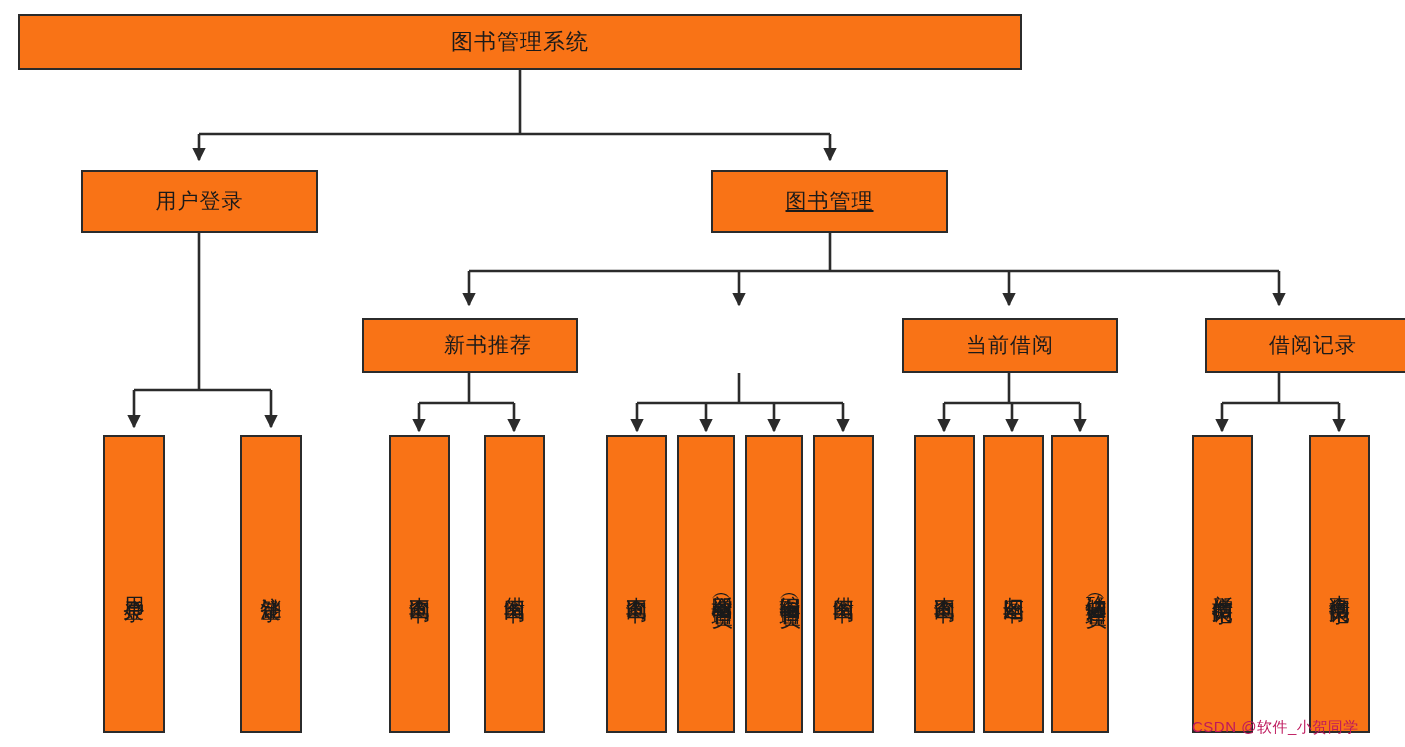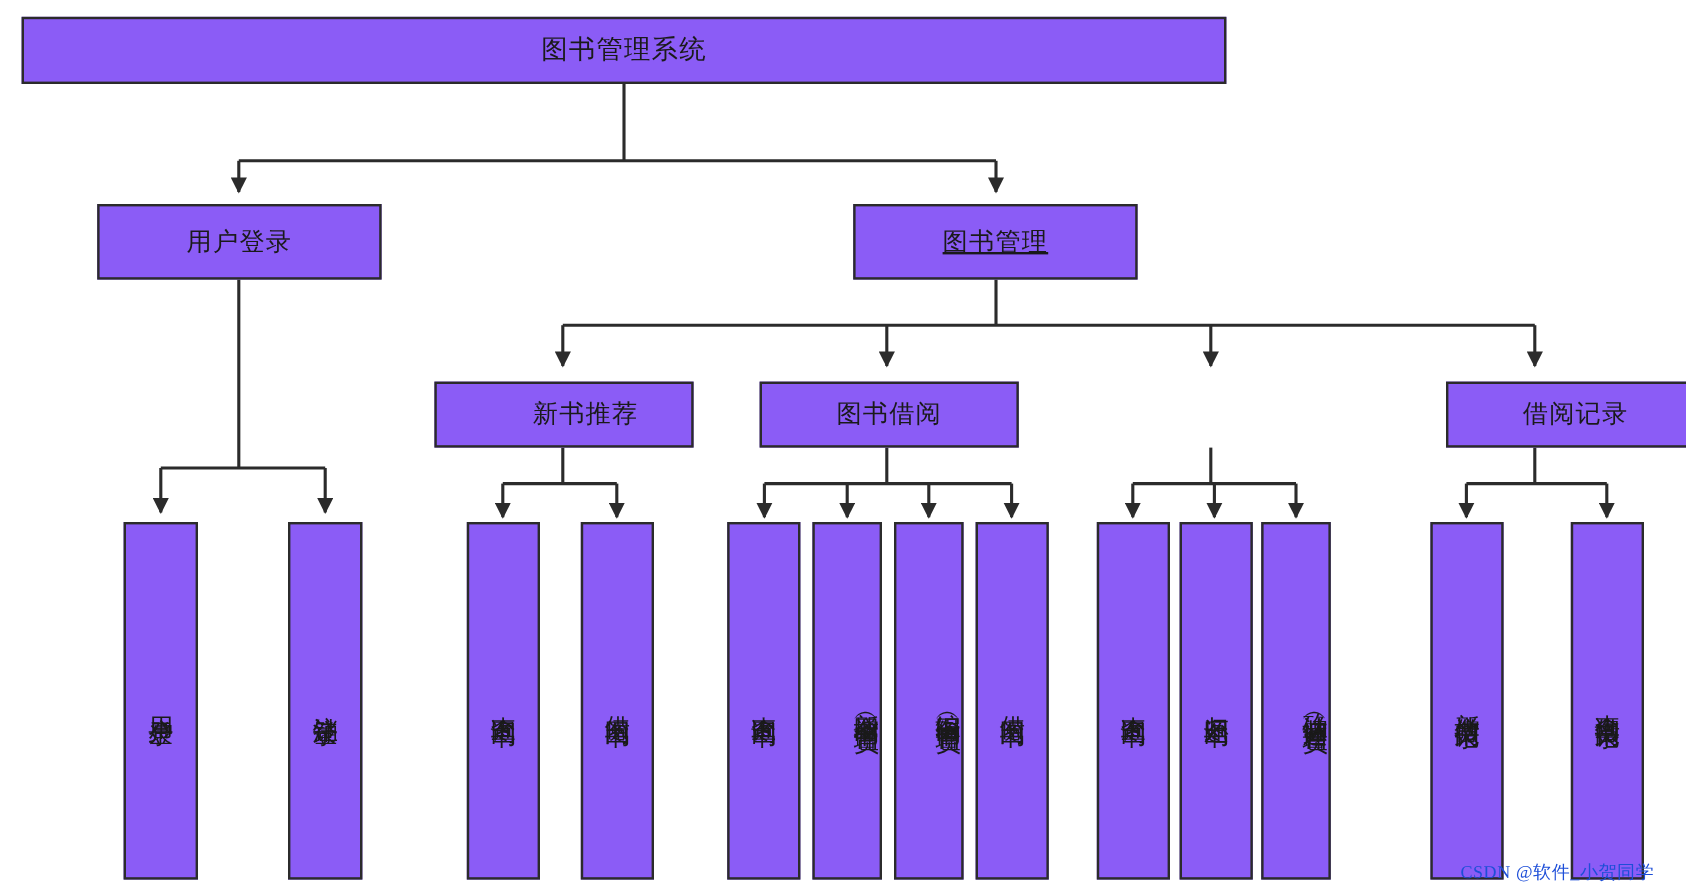--- a/index.html
+++ b/index.html
@@ -21,21 +21,21 @@
     left: 0;
     top: 0;
     width: 1405px;
     height: 747px;
     pointer-events: none;
   }
   .node {
     position: absolute;
     box-sizing: border-box;
     border: 2px solid #2b2b2b;
-    background: #8b5cf6;
+    background: #f97316;
     display: flex;
     align-items: center;
     justify-content: center;
     color: #1a1a1a;
   }
   .node-h {
     font-size: 21px;
     letter-spacing: 1px;
     line-height: 1.1;
   }
@@ -57,25 +57,24 @@
     padding-top: 0;
   }
   .vtext {
     writing-mode: vertical-rl;
     text-orientation: upright;
     white-space: nowrap;
   }
   .watermark {
     position: absolute;
     font-size: 15px;
-    color: #1d4ed8;
-    font-family: Liberation Serif, serif;
+    color: #be185d;
+    font-family: Liberation Sans, sans-serif;
     white-space: nowrap;
     letter-spacing: 0.5px;
-    margin-left: 25px;
   }
 </style>
 </head>
 <body>
 
 <div id="canvas">
 
   <svg id="edges" viewBox="0 0 1405 747" xmlns="http://www.w3.org/2000/svg">
     <defs>
       <marker id="arrow" viewBox="0 0 10 10" refX="9" refY="5" markerWidth="5.2" markerHeight="5.2" orient="auto-start-reverse">
@@ -136,24 +135,24 @@
   </div>
 
   <div class="node node-h" style="left:711px; top:170px; width:237px; height:63px;text-decoration:underline;">
     <span>图书管理</span>
   </div>
 
   <div class="node node-h" style="left:362px; top:318px; width:216px; height:55px;padding-left:36px;">
     <span>新书推荐</span>
   </div>
 
-  <div class="node node-h" style="left:633px; top:318px; width:216px; height:55px;">
-    <span>图书借阅</span>
-  </div>
-
+
+  <div class="node node-h" style="left:902px; top:318px; width:216px; height:55px;">
+    <span>当前借阅</span>
+  </div>
 
   <div class="node node-h" style="left:1172px; top:318px; width:216px; height:55px;margin-left:33px;">
     <span>借阅记录</span>
   </div>
 
   <div class="node node-v mid" style="left:103px; top:435px; width:62px; height:298px;">
     <span class="vtext">用户登录</span>
   </div>
 
   <div class="node node-v mid" style="left:240px; top:435px; width:62px; height:298px;">

